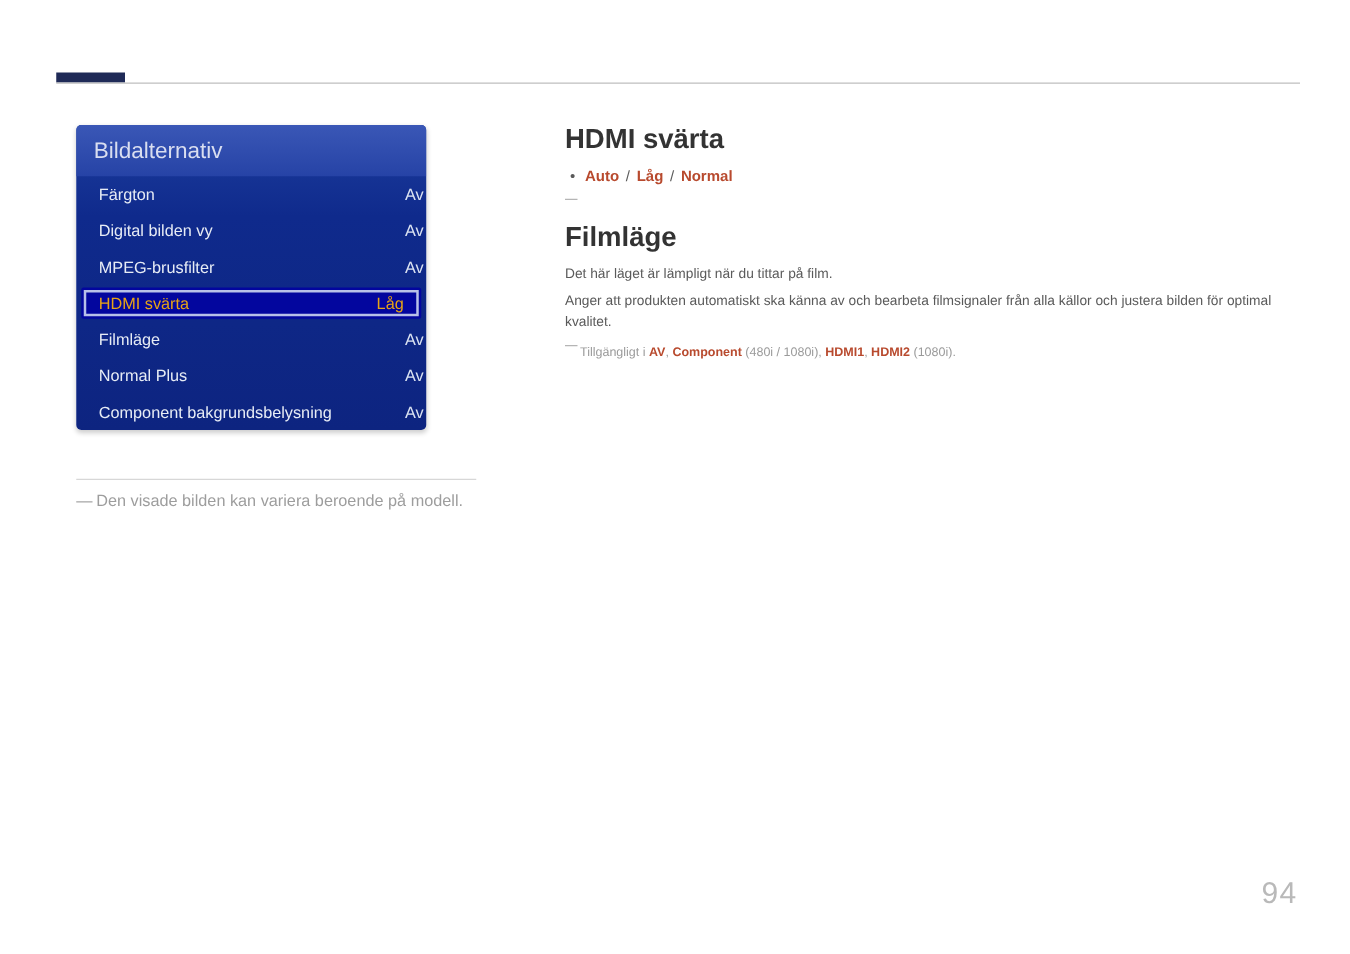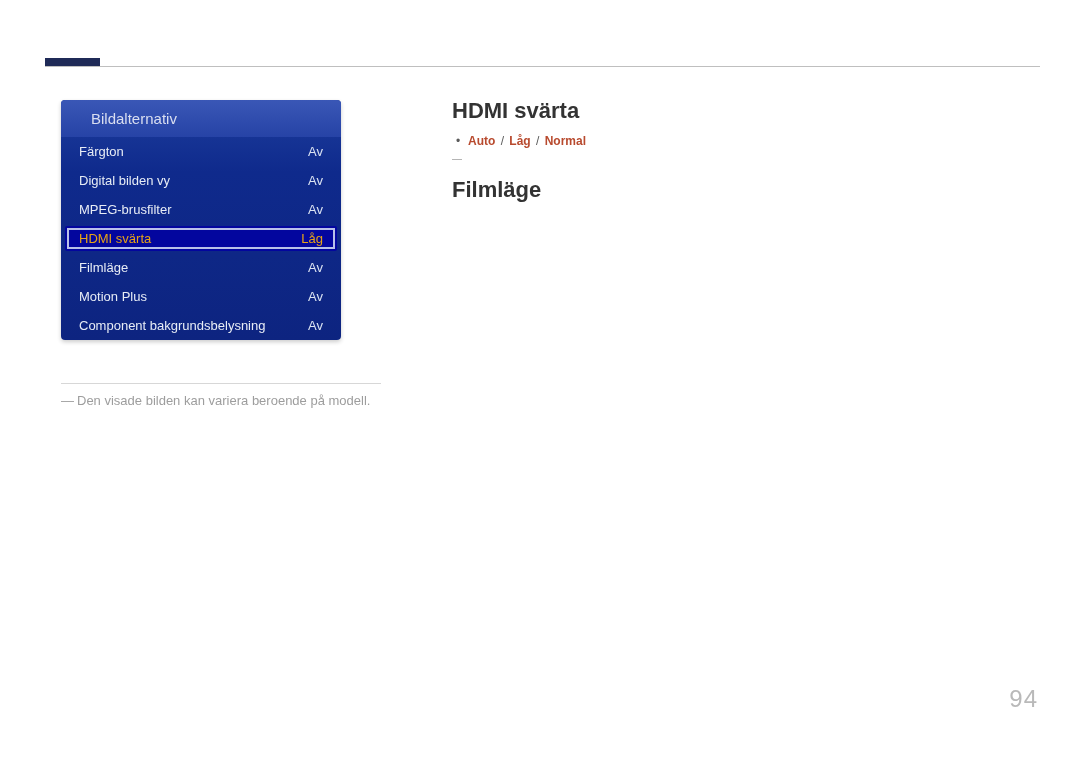--- a/index.html
+++ b/index.html
@@ -27,31 +27,31 @@
     top: 100px; left: 61px;
     width: 280px;
     border-radius: 4px;
     overflow: hidden;
     background: linear-gradient(#1d3e9e, #0f2a8c 30%, #0d2480);
     box-shadow: 0 2px 4px rgba(0,0,0,0.2);
     color: #e7ecf5;
     font-size: 13px;
   }
   .menu-header {
-    padding: 10px 14px 10px 30px;
-    font-size: 15px;
+    padding: 10px 14px 10px 14px;
+    font-size: 18px;
     font-weight: 400;
     color: #d9def0;
     background: linear-gradient(#3a57b6, #2643a6);
   }
   .menu-row {
     display: flex;
     justify-content: space-between;
     align-items: center;
-    padding: 7px 18px 7px 18px;
+    padding: 7px 2px 7px 18px;
     font-size: 13px;
     cursor: pointer;
   }
   .menu-row + .menu-row { }
   .menu-row.selected {
     background: #03069e;
     outline: 2px solid #b8c0e8;
     outline-offset: -4px;
     margin: 2px 4px;
     border-radius: 2px;
@@ -115,21 +115,21 @@
     position: absolute;
     left: 0; top: 4px;
     width: 10px;
     border-top: 1px solid #b5b5b5;
   }
   .bold-r { color: #b84a2e; font-weight: 700; }
   .section + .section { margin-top: 26px; }
   .page-num {
     position: absolute;
     right: 42px;
-    bottom: 50px;
+    bottom: 34px;
     font-size: 24px;
     color: #b9b9b9;
     letter-spacing: 1px;
   }
 </style>
 </head>
 <body>
 
 <div class="top-tab"></div>
 <div class="top-rule"></div>
@@ -151,21 +151,21 @@
       </div>
       <div class="menu-row selected">
         <span class="label">HDMI svärta</span>
         <span class="value">Låg</span>
       </div>
       <div class="menu-row">
         <span class="label">Filmläge</span>
         <span class="value">Av</span>
       </div>
       <div class="menu-row">
-        <span class="label">Motion Plus</span>
+        <span class="label">Normal Plus</span>
         <span class="value">Av</span>
       </div>
       <div class="menu-row">
         <span class="label">Component bakgrundsbelysning</span>
         <span class="value">Av</span>
       </div>
     </div>
 </div>
 
 <hr class="thin">
@@ -178,17 +178,25 @@
     <div class="bullet-line">
       <span class="option">Auto</span><span class="sep"> / </span><span class="option">Låg</span><span class="sep"> / </span><span class="option">Normal</span>
     </div>
     <div class="note-wrap">
       <span class="tick"></span>
     </div>
   </div>
 
   <div class="section">
     <div class="section-title">Filmläge</div>
+    <div class="body-text">Det här läget är lämpligt när du tittar på film.</div>
+    <div class="body-text">Anger att produkten automatiskt ska känna av och bearbeta filmsignaler från alla källor och justera bilden för optimal kvalitet.</div>
+    <div class="note-wrap">
+      <span class="tick"></span>
+      <span class="body-text" style="font-size:10px;color:#9a9a9a;">
+        <span>Tillgängligt i </span><span class="bold-r">AV</span>, <span class="bold-r">Component</span><span> (480i / 1080i), </span><span class="bold-r">HDMI1</span>, <span class="bold-r">HDMI2</span><span> (1080i).</span>
+      </span>
+    </div>
   </div>
 
 </div>
 
 <div class="page-num">94</div>
 
 </body></html>

